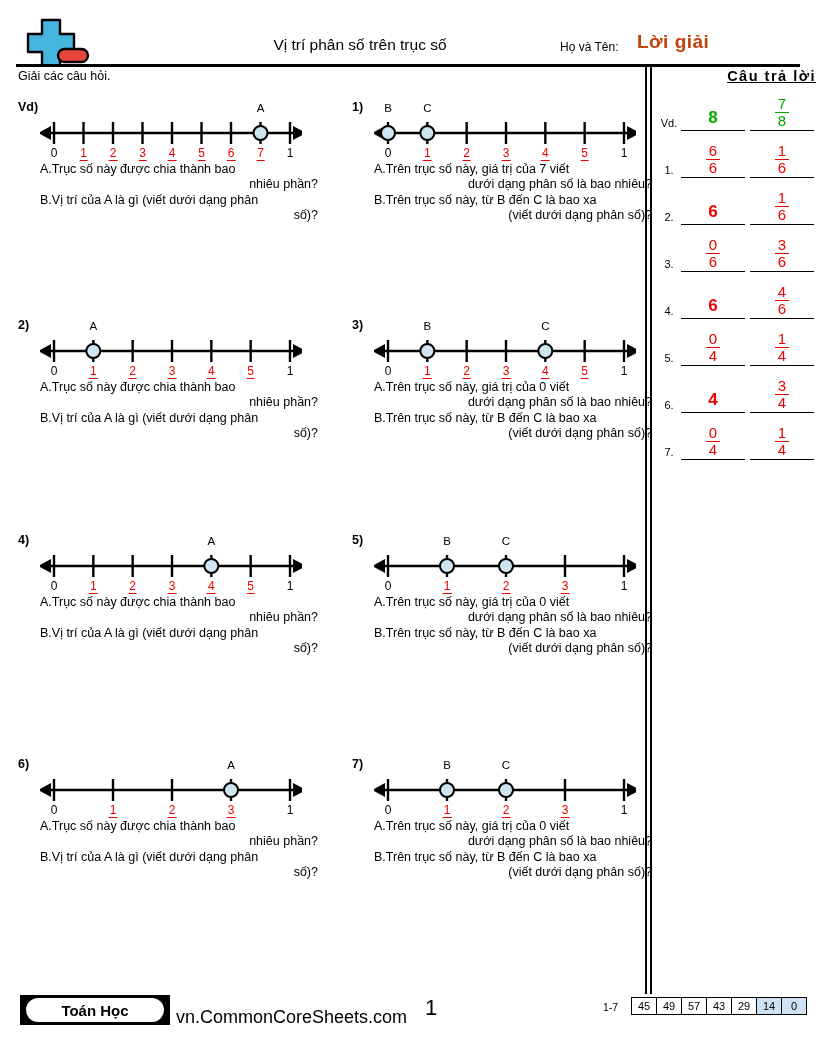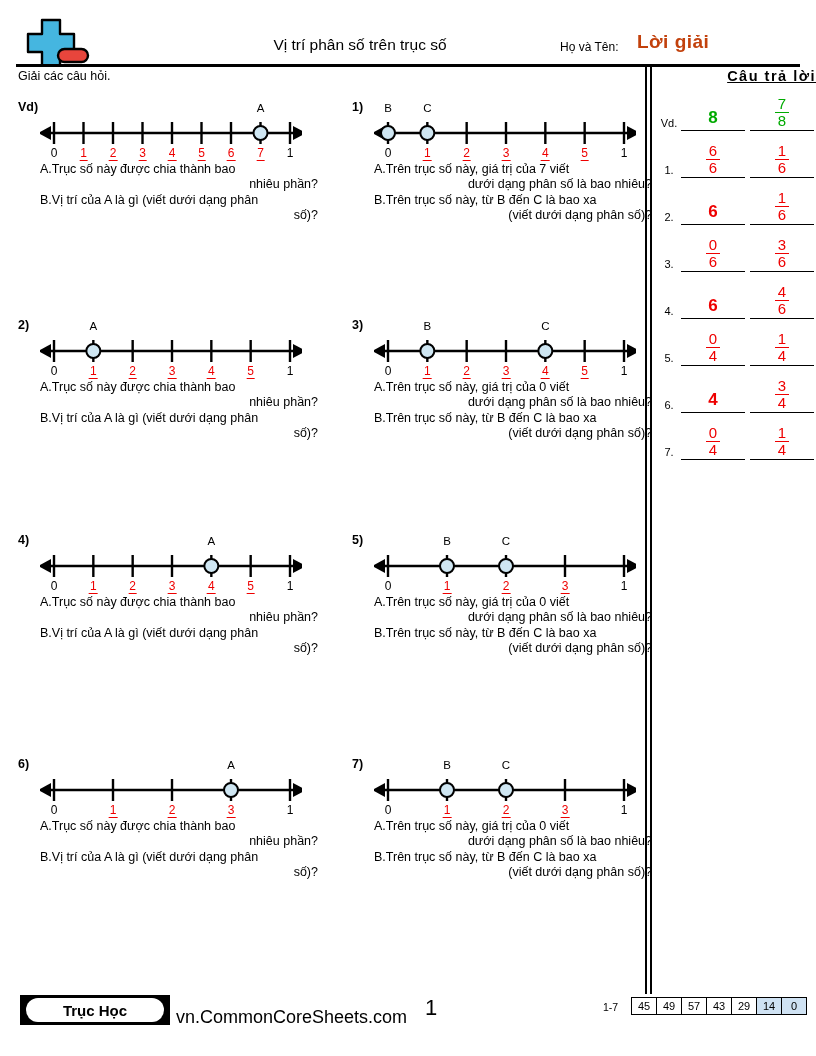--- a/index.html
+++ b/index.html
@@ -524,21 +524,21 @@
         <div class="qcont">(viết dưới dạng phân số)?</div>
       </div>
     </div>
   </div>
 
 <div id="footer" style="position:absolute;left:0;top:995px;width:816px;height:50px;">
   <div style="position:absolute;left:20px;top:0px;width:150px;height:30px;background:#000;
               display:flex;align-items:center;justify-content:center;">
     <div style="background:#fff;border-radius:15px;width:138px;height:24px;
                 display:flex;align-items:center;justify-content:center;">
-      <span style="font-size:15px;font-weight:bold;">Trục Học</span>
+      <span style="font-size:15px;font-weight:bold;">Toán Học</span>
     </div>
   </div>
   <div style="position:absolute;left:176px;top:12px;font-size:18px;">vn.CommonCoreSheets.com</div>
   <div style="position:absolute;left:425px;top:0px;font-size:22px;">1</div>
   <div style="position:absolute;left:603px;top:6px;font-size:10.5px;">1-7</div>
   <div id="score-boxes" style="position:absolute;left:632px;top:2px;display:flex;">
       <div style="width: 26px; height: 18px; border: 1px solid rgb(0, 0, 0); margin-left: -1px; display: flex; align-items: center; justify-content: center; font-size: 11px; background: rgb(255, 255, 255);">45</div>
       <div style="width: 26px; height: 18px; border: 1px solid rgb(0, 0, 0); margin-left: -1px; display: flex; align-items: center; justify-content: center; font-size: 11px; background: rgb(255, 255, 255);">49</div>
       <div style="width: 26px; height: 18px; border: 1px solid rgb(0, 0, 0); margin-left: -1px; display: flex; align-items: center; justify-content: center; font-size: 11px; background: rgb(255, 255, 255);">57</div>
       <div style="width: 26px; height: 18px; border: 1px solid rgb(0, 0, 0); margin-left: -1px; display: flex; align-items: center; justify-content: center; font-size: 11px; background: rgb(255, 255, 255);">43</div>

